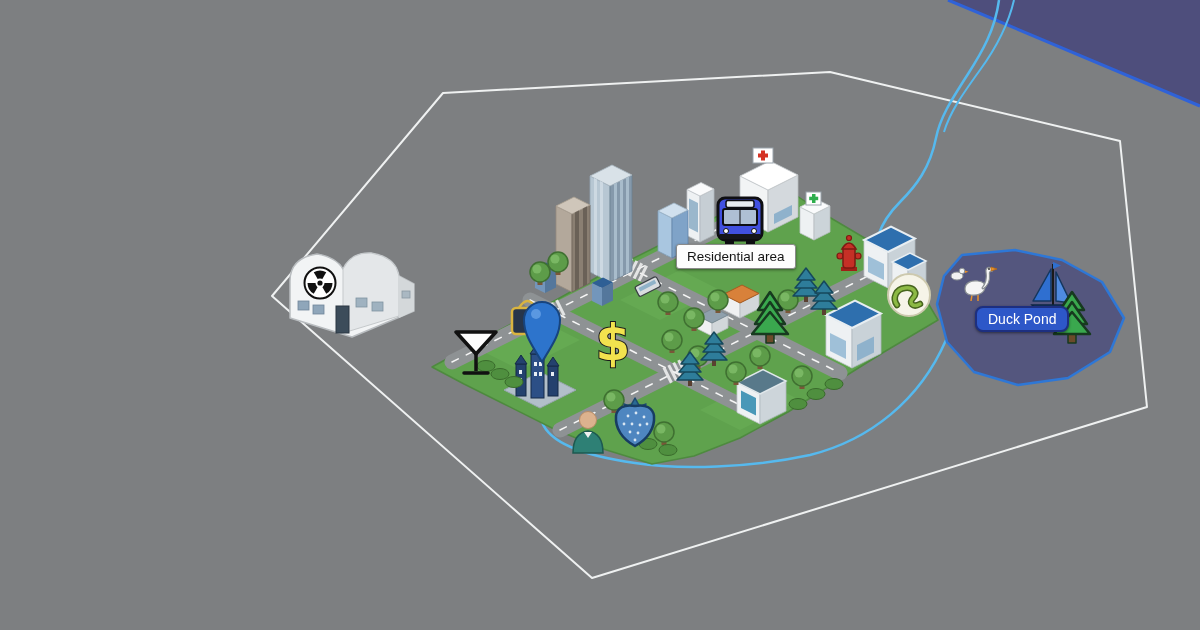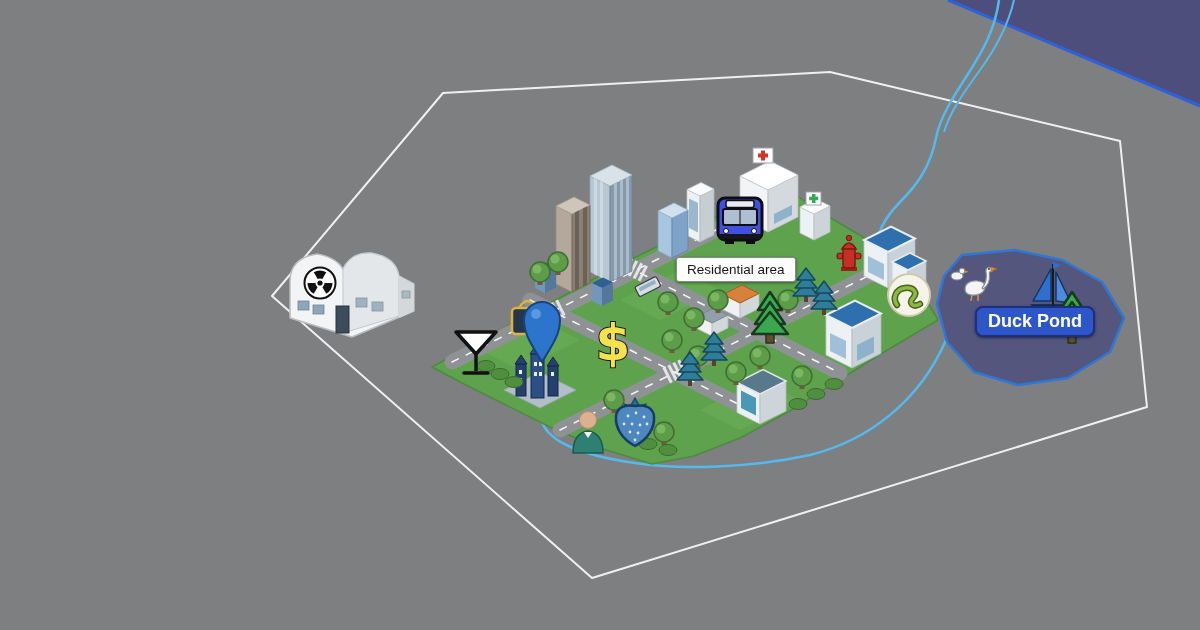--- a/index.html
+++ b/index.html
@@ -19,22 +19,22 @@
     color:#141414;
     white-space:nowrap;
     box-shadow:0 1px 3px rgba(0,0,0,.45);
   }
   .badge-label{
     position:absolute;
     background:#2d57c8;
     border:2px solid #1d2f80;
     border-radius:8px;
     padding:3px 11px;
-    font-size:18px;
-    font-weight:bold;
+    font-size:14px;
+    font-weight:normal;
     color:#ffffff;
     white-space:nowrap;
     box-shadow:0 1px 3px rgba(0,0,0,.5);
   }
 </style>
 </head>
 <body>
 
 <div class="stage">
 <svg width="1200" height="630" viewBox="0 0 1200 630">
@@ -366,16 +366,16 @@
     <line x1="1053" y1="264" x2="1053" y2="306" stroke="#1a1a1a" stroke-width="2"></line>
     <polygon points="1053,262 1061,265.5 1053,269" fill="#2f6fd0"></polygon>
     <polygon points="1051,269 1051,301 1033,301" fill="#2f6fd0" stroke="#14365e" stroke-width="1.5" stroke-linejoin="round"></polygon>
     <polygon points="1056,272 1056,301 1071,303" fill="#4f8ae0" stroke="#14365e" stroke-width="1.5" stroke-linejoin="round"></polygon>
     <path d="M1032,305 L1074,305 L1066,315 L1041,315 Z" fill="#1d4a8e" stroke="#0e2748" stroke-width="1.5"></path>
   </g>
   <use href="#pineTree" x="1072" y="318"></use>
 
 </svg>
 
-<div class="map-label" style="left:676px;top:244px;margin-top:13px;">Residential area</div>
+<div class="map-label" style="left:676px;top:244px;">Residential area</div>
 
 <div class="badge-label" style="left:975px;top:306px;">Duck Pond</div>
 </div>
 
 </body></html>

